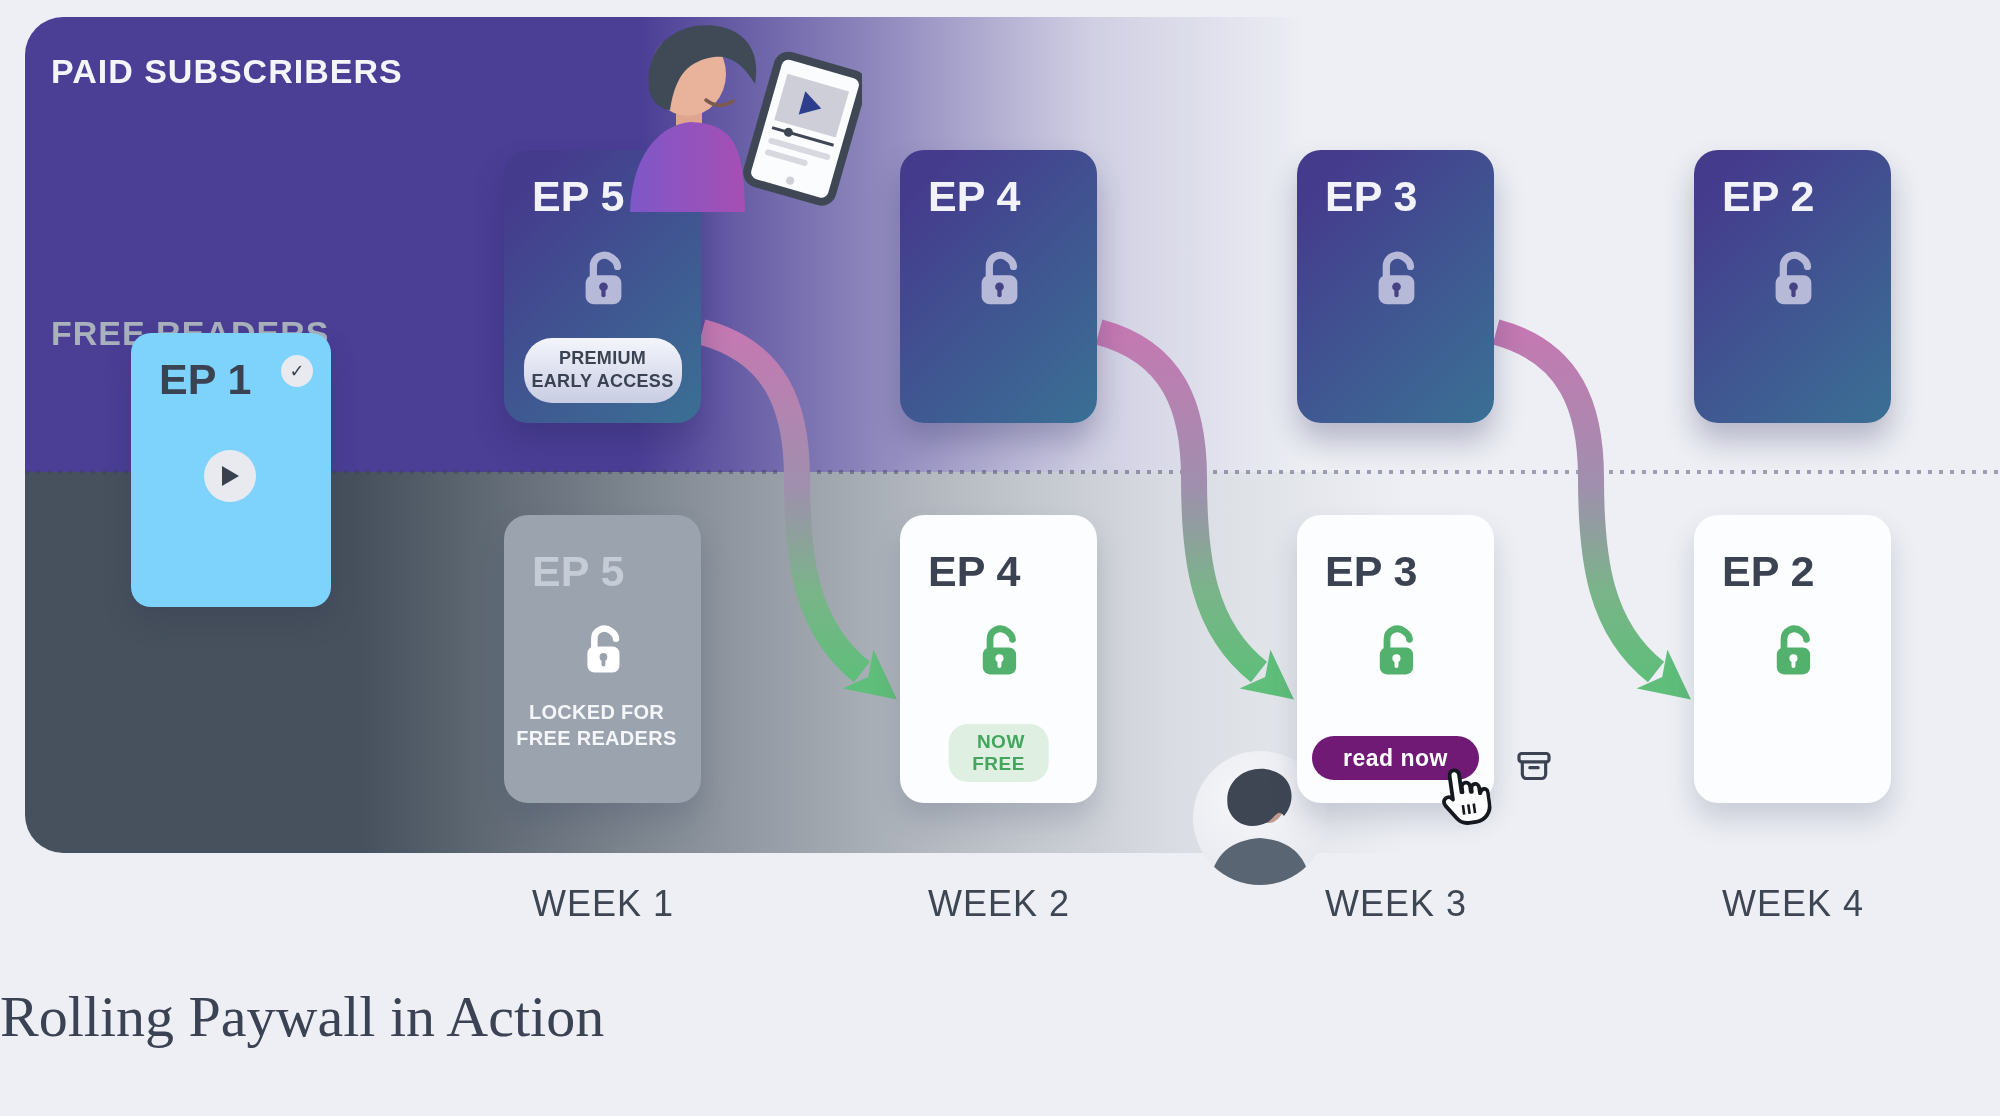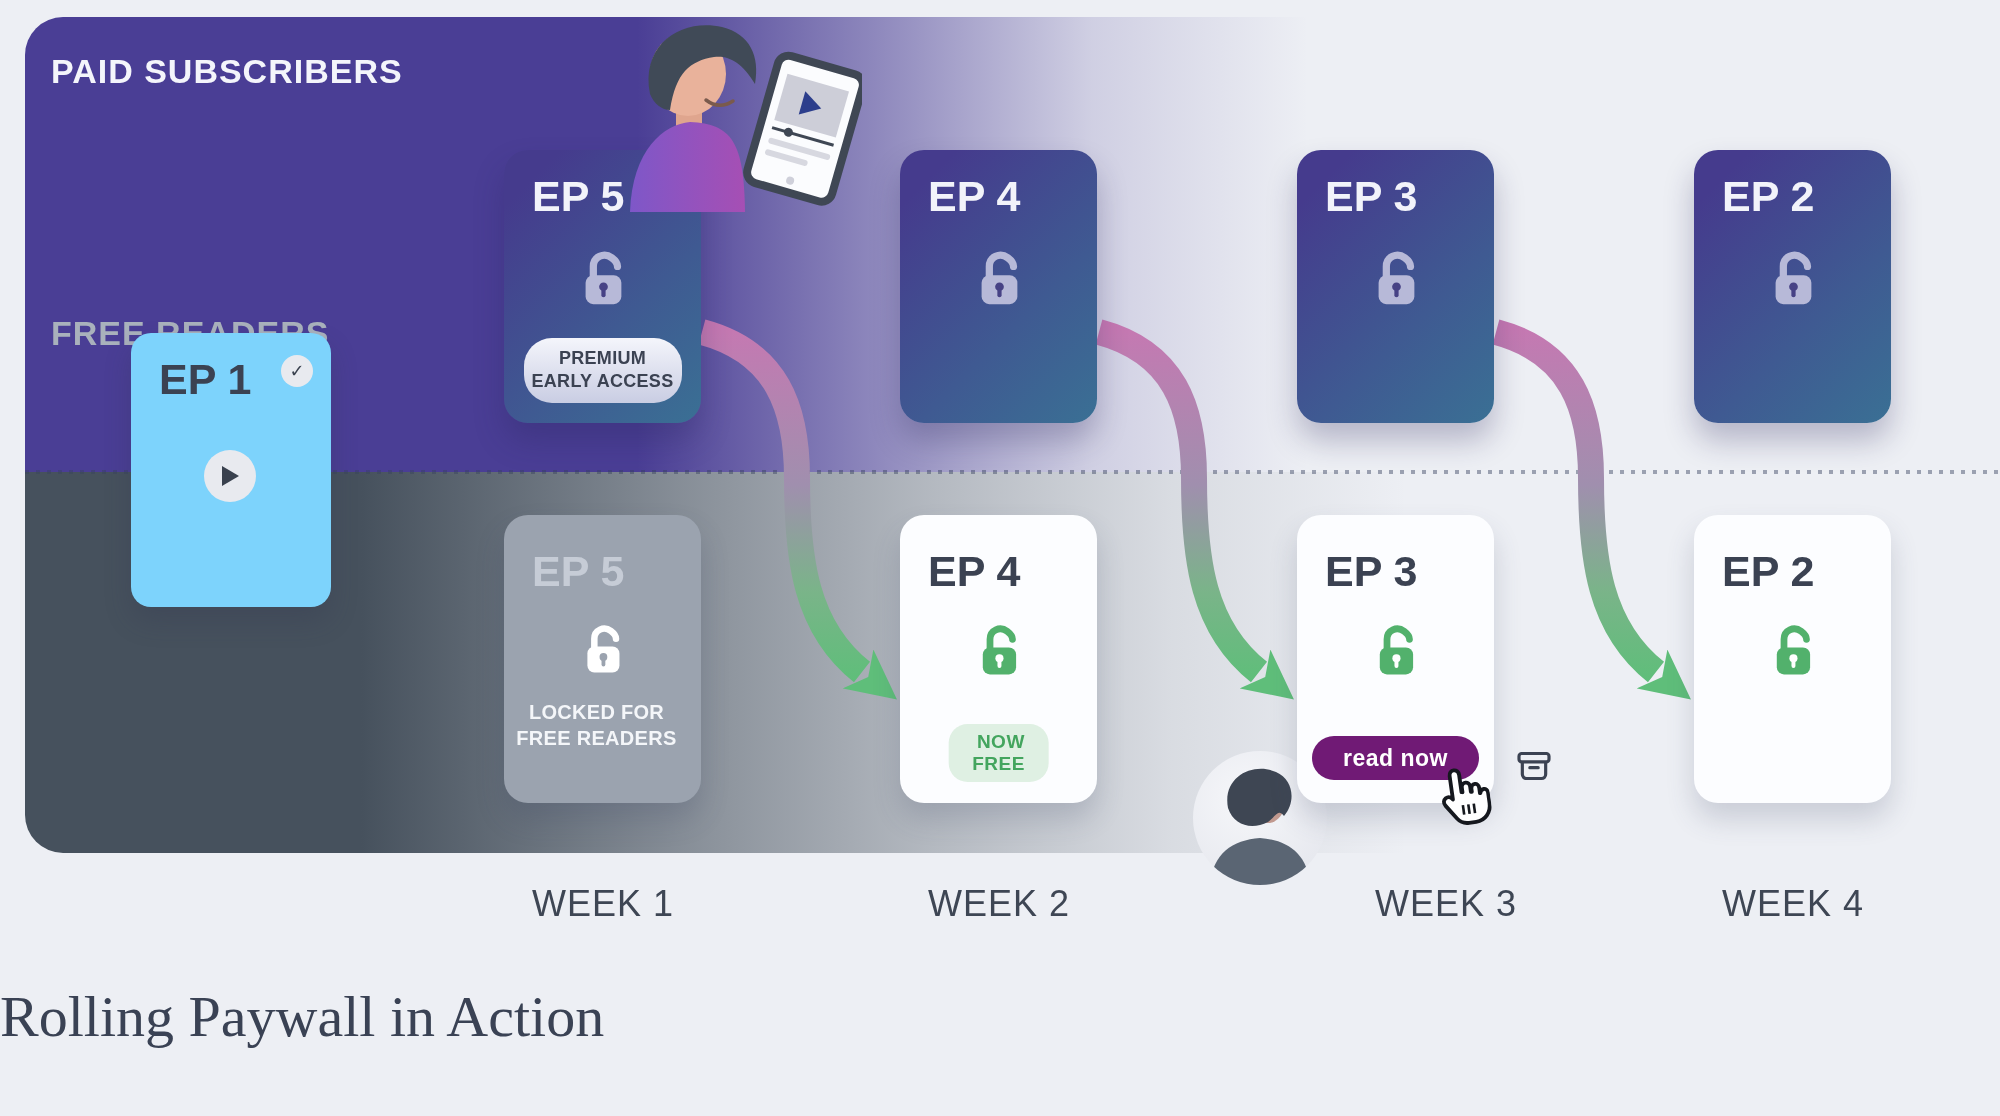--- a/index.html
+++ b/index.html
@@ -59,21 +59,21 @@
   .card-ep1 .ep{top:22px;color:#3b4252;}
   .chk{position:absolute;right:18px;top:22px;width:32px;height:32px;border-radius:50%;
     background:#e8eaef;color:#39414e;font-size:18px;font-weight:bold;
     display:flex;align-items:center;justify-content:center;}
   .play{position:absolute;left:73px;top:117px;width:52px;height:52px;border-radius:50%;
     background:#e8eaef;display:flex;align-items:center;justify-content:center;}
 
   
   .week{position:absolute;top:883px;width:300px;text-align:center;
     font-size:36px;color:#3e4654;letter-spacing:1px;}
-  .w1{left:453px}.w2{left:849px}.w3{left:1296px}.w4{left:1643px}
+  .w1{left:453px}.w2{left:849px}.w3{left:1246px}.w4{left:1643px}
   .title{position:absolute;left:0;right:0;top:983px;text-align:left;
     font-family:Liberation Serif, serif;font-size:58px;color:#3a4254;}
 
   
   .arrows{position:absolute;left:0;top:0;z-index:2;}
   .person{position:absolute;left:612px;top:12px;z-index:6;}
   .avatar{position:absolute;left:1192px;top:750px;z-index:3;}
   .cursor{position:absolute;left:1432px;top:766px;z-index:9;}
   .archive{position:absolute;left:1514px;top:746px;z-index:5;}
 </style>

